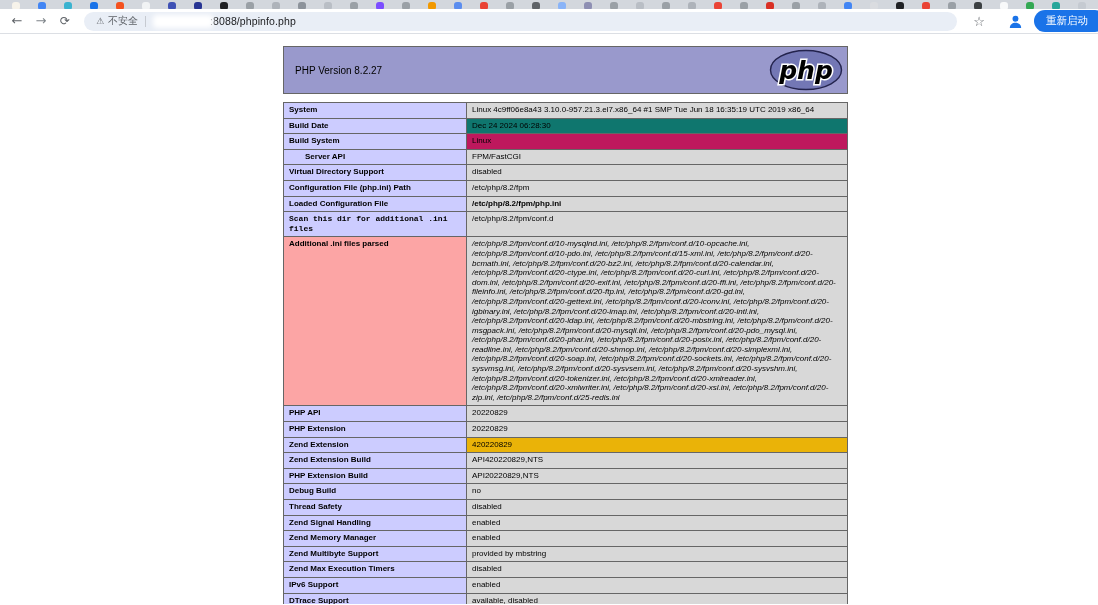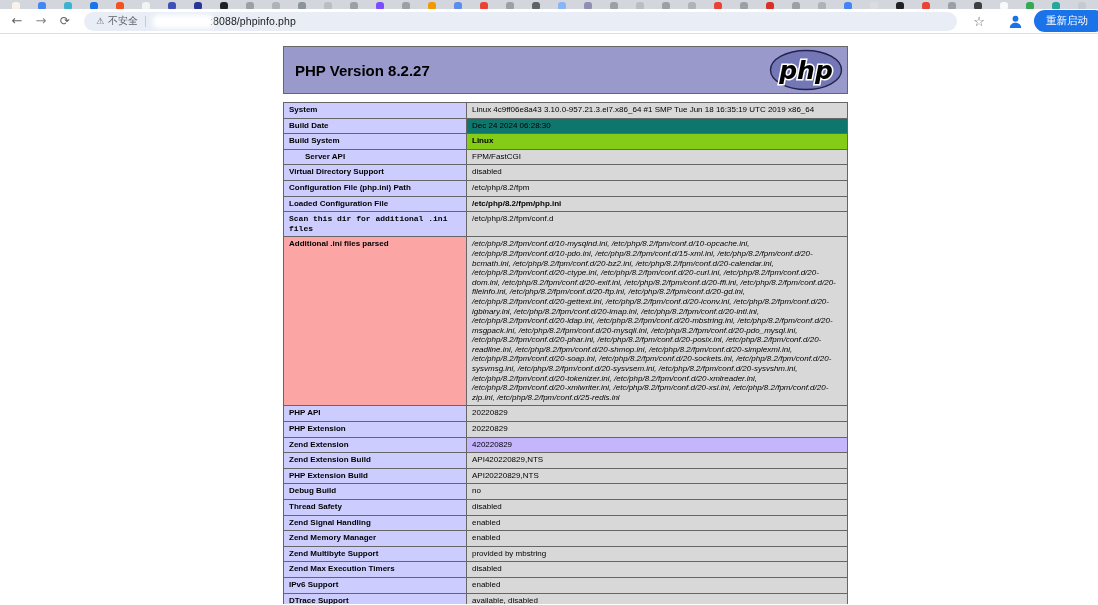--- a/index.html
+++ b/index.html
@@ -51,21 +51,21 @@
     font-size:10.5px; padding:4px 18px 4px 12px; margin-right:-16px;
     white-space:nowrap; cursor:pointer; flex:none;
   }
   
   .page { background:#fff; height:570px; overflow:hidden; }
   .php-container { width:565px; margin-left:283px; padding-top:12px; }
   .php-header {
     height:48px; border:1px solid #666; display:flex; align-items:center;
     padding-left:11px; position:relative;
   }
-  .php-header h1 { font-size:15px; margin:0; font-weight:bold; color:#000; }
+  .php-header h1 { font-size:10px; margin:0; font-weight:normal; color:#000; }
   .php-logo { position:absolute; right:4px; top:2px; width:74px; height:42px; }
   .php-logo text {
     font-family:"DejaVu Sans", sans-serif; font-weight:bold; font-style:italic;
     paint-order:stroke; stroke:#ffffff; stroke-width:3px; fill:#000;
   }
   table.info {
     border-collapse:collapse; width:565px; margin-top:8px;
     font-size:8px; color:#000;
   }
   table.info td {
@@ -163,21 +163,21 @@
           <tr>
             <td class="e" style="background: rgb(204, 204, 255);">System</td>
             <td class="v" style="background: rgb(216, 216, 216);">Linux 4c9ff06e8a43 3.10.0-957.21.3.el7.x86_64 #1 SMP Tue Jun 18 16:35:19 UTC 2019 x86_64</td>
           </tr>
           <tr>
             <td class="e" style="background: rgb(204, 204, 255);">Build Date</td>
             <td class="v" style="background: #0f766e;">Dec 24 2024 06:28:30</td>
           </tr>
           <tr>
             <td class="e" style="background: rgb(204, 204, 255);">Build System</td>
-            <td class="v" style="background: #84cc16; font-weight: bold;">Linux</td>
+            <td class="v" style="background: #be185d;">Linux</td>
           </tr>
           <tr>
             <td class="e" style="background: rgb(204, 204, 255); padding-left: 21px;">Server API</td>
             <td class="v" style="background: rgb(216, 216, 216);">FPM/FastCGI</td>
           </tr>
           <tr>
             <td class="e" style="background: rgb(204, 204, 255);">Virtual Directory Support</td>
             <td class="v" style="background: rgb(216, 216, 216);">disabled</td>
           </tr>
           <tr>
@@ -199,21 +199,21 @@
           <tr>
             <td class="e" style="background: rgb(204, 204, 255);">PHP API</td>
             <td class="v" style="background: rgb(216, 216, 216);">20220829</td>
           </tr>
           <tr>
             <td class="e" style="background: rgb(204, 204, 255);">PHP Extension</td>
             <td class="v" style="background: rgb(216, 216, 216);">20220829</td>
           </tr>
           <tr>
             <td class="e" style="background: rgb(204, 204, 255);">Zend Extension</td>
-            <td class="v" style="background: #c4b5fd;">420220829</td>
+            <td class="v" style="background: #eab308;">420220829</td>
           </tr>
           <tr>
             <td class="e" style="background: rgb(204, 204, 255);">Zend Extension Build</td>
             <td class="v" style="background: rgb(216, 216, 216);">API420220829,NTS</td>
           </tr>
           <tr>
             <td class="e" style="background: rgb(204, 204, 255);">PHP Extension Build</td>
             <td class="v" style="background: rgb(216, 216, 216);">API20220829,NTS</td>
           </tr>
           <tr>

